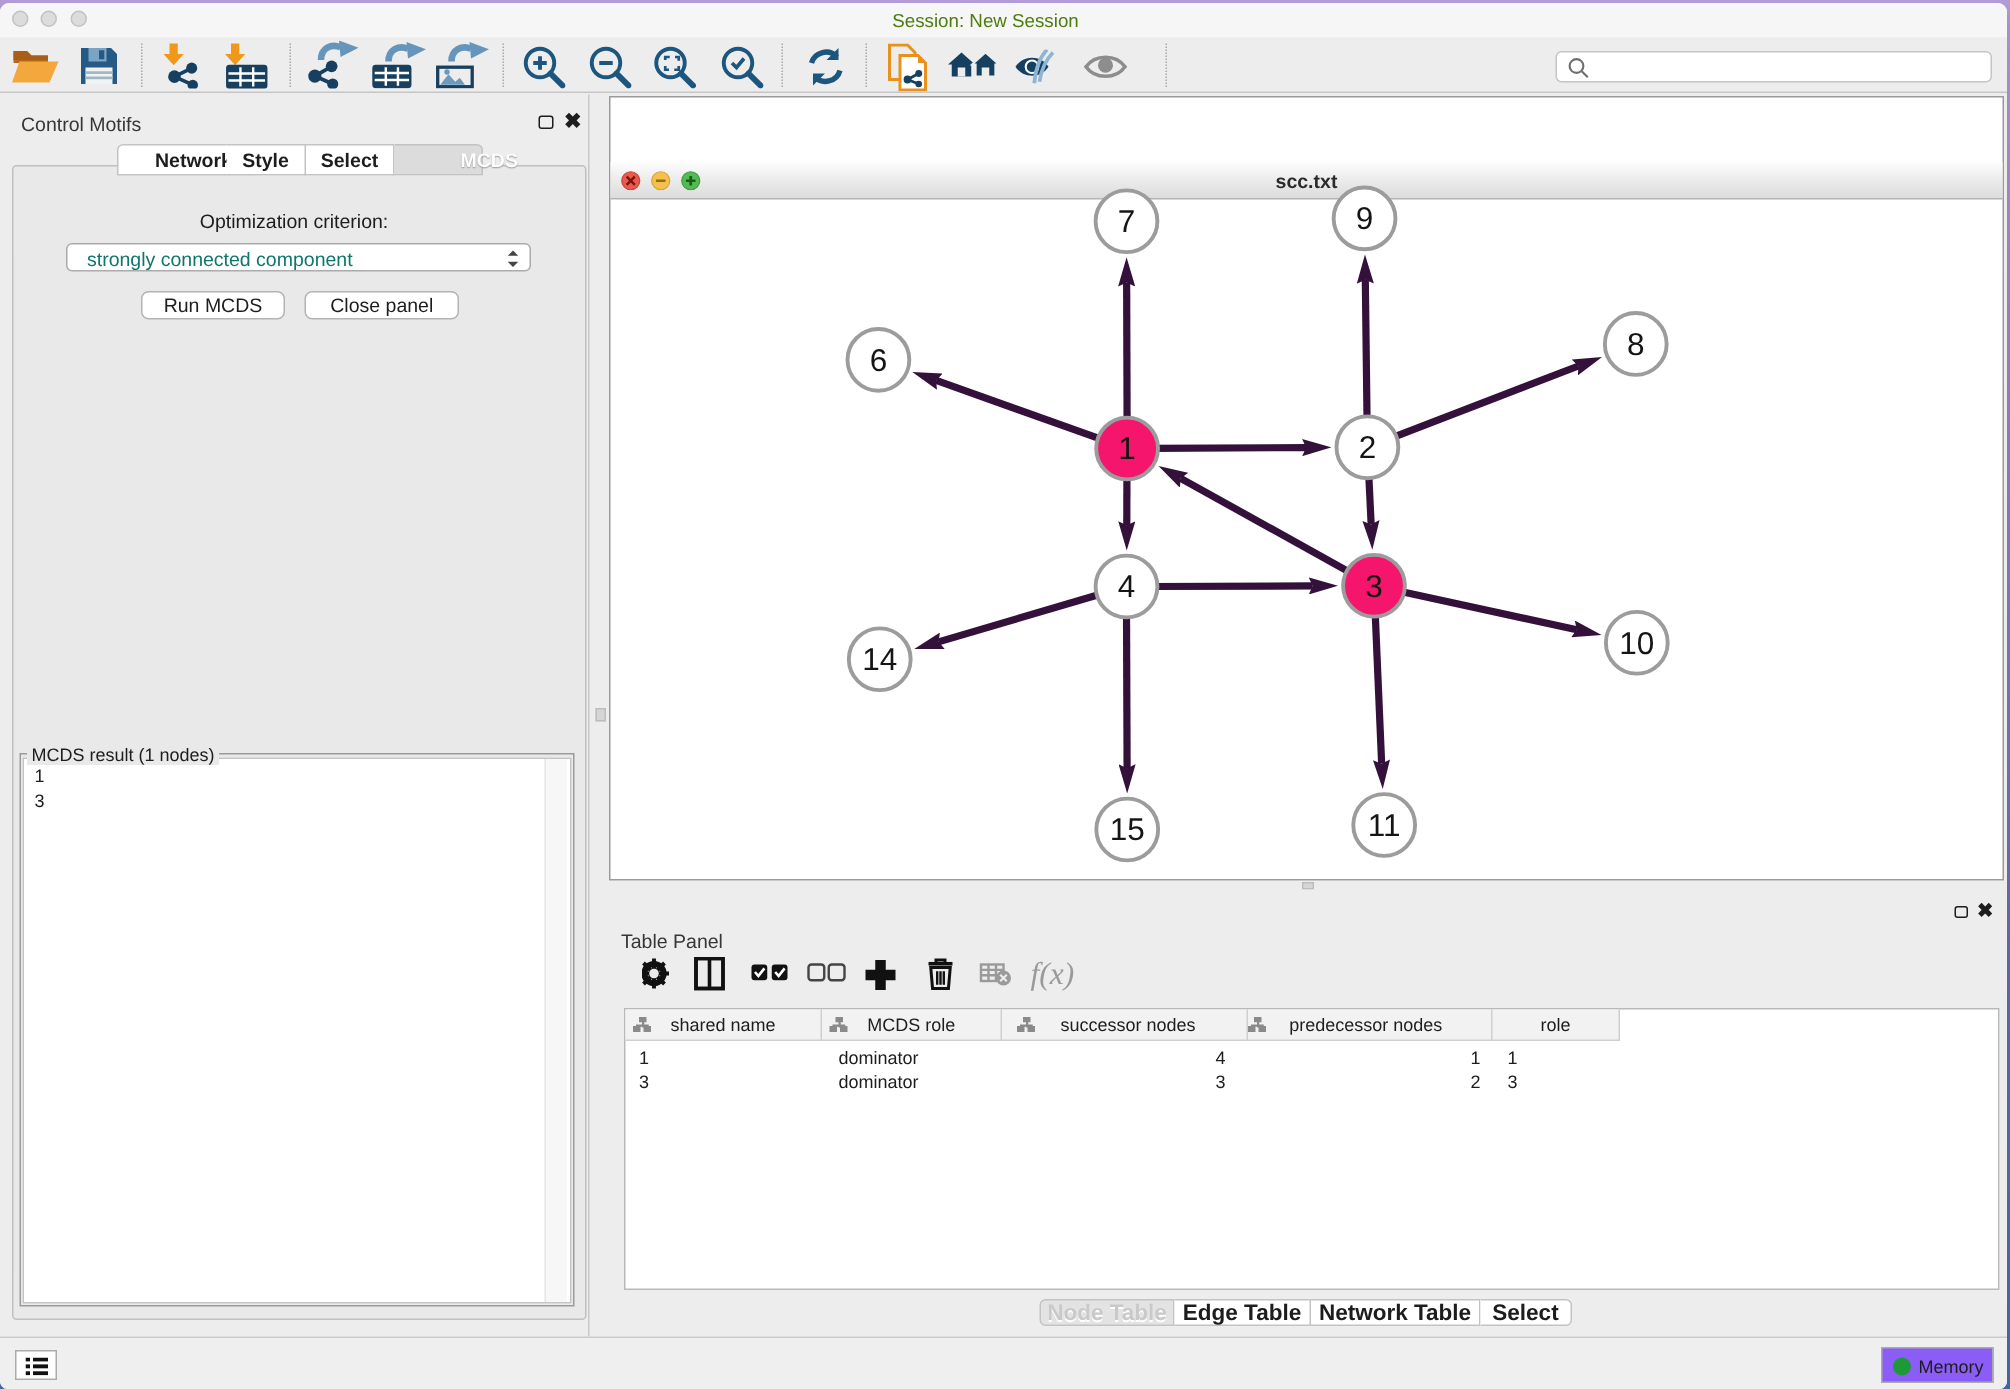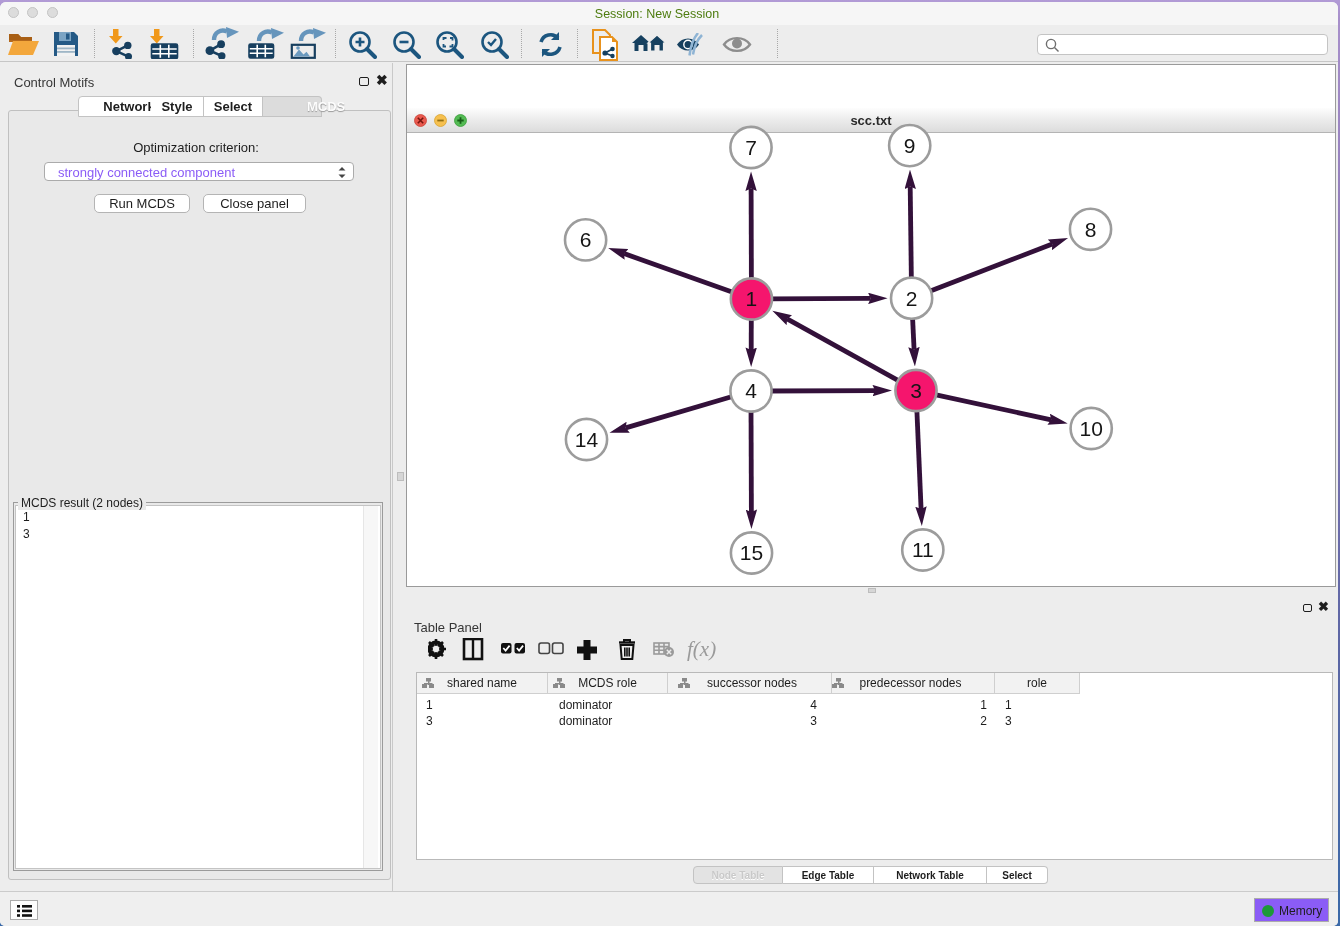--- a/index.html
+++ b/index.html
@@ -40,21 +40,21 @@
 .hico { position:absolute; left:5px; top:5px; width:13px; height:10px;
   background:
     linear-gradient(#8a8a8a,#8a8a8a) 3.5px 0/5px 3.5px,
     linear-gradient(#8a8a8a,#8a8a8a) 0 6px/5px 4px,
     linear-gradient(#8a8a8a,#8a8a8a) 7px 6px/5px 4px,
     linear-gradient(#8a8a8a,#8a8a8a) 5.5px 2px/1.5px 5px,
     linear-gradient(#8a8a8a,#8a8a8a) 2px 4.5px/8.5px 1.5px;
   background-repeat:no-repeat; }
 .trow { left:0; width:100%; height:16px; font-size:12px; color:#1d1d1d; line-height:16px; }
 .btab { position:absolute; top:273px; height:18px; background:#fff; border:1px solid #c3c3c3;
-  font-size:10px; font-weight:bold; color:#1d1d1d; text-align:center; line-height:17px; }
+  font-size:15px; font-weight:bold; color:#1d1d1d; text-align:center; line-height:17px; }
 </style>
 </head>
 <body>
 <div id="win">
   <div id="titlebar">
     <div class="tl" style="left:8px;"></div>
     <div class="tl" style="left:27px;"></div>
     <div class="tl" style="left:47px;"></div>
     <div class="t">Session: New Session</div>
   </div>
@@ -196,30 +196,30 @@
 
     <div class="abs" style="left:8px;top:47px;width:383px;height:770px;background:#e9e9e9;border:1px solid #c0c0c0;border-radius:3px;"></div>
 
     <div class="tab" style="left:78px;width:91px;border-radius:4px 0 0 0;padding-left:11px;">Network</div>
     <div class="tab" style="left:151px;width:53px;border-left:none;">Style</div>
     <div class="tab" style="left:204px;width:59px;border-left:none;">Select</div>
     <div class="tab" style="left:263px;width:59px;border-left:none;border-radius:0 4px 0 0;background:#dcdcdc;color:#fdfdfd;text-shadow:0 1px 1px #9a9a9a;padding-left:44px;">MCDS</div>
 
     <div class="abs" style="left:0;top:77px;width:392px;text-align:center;font-size:13px;color:#1d1d1d;">Optimization criterion:</div>
     <div class="abs" style="left:44px;top:99px;width:310px;height:19px;background:#fff;border:1px solid #ababab;border-radius:4px;">
-      <div class="abs" style="left:13px;top:2px;font-size:13px;color:#8b5cf6;">strongly connected component</div>
+      <div class="abs" style="left:13px;top:2px;font-size:13px;color:#0f766e;">strongly connected component</div>
       <svg class="abs" style="right:6px;top:3px;" width="10" height="13" viewBox="0 0 10 13">
         <path d="M1.5,4.5 L5,1 L8.5,4.5 z M1.5,8.5 L5,12 L8.5,8.5 z" fill="#444"></path>
       </svg>
     </div>
     <div class="btn" style="left:94px;top:131px;width:96px;height:19px;line-height:18px;">Run MCDS</div>
     <div class="btn" style="left:203px;top:131px;width:103px;height:19px;line-height:18px;">Close panel</div>
 
     <div class="abs" style="left:13px;top:439px;width:370px;height:369px;border:1px solid #9b9b9b;">
-      <div class="abs" style="left:4px;top:-7px;font-size:12px;color:#1d1d1d;background:#e9e9e9;padding:0 3px;z-index:3;">MCDS result (2 nodes)</div>
+      <div class="abs" style="left:4px;top:-7px;font-size:12px;color:#1d1d1d;background:#e9e9e9;padding:0 3px;z-index:3;">MCDS result (1 nodes)</div>
       <div class="abs" style="left:1px;top:2px;width:366px;height:364px;background:#fff;border:1px solid #c4c4c4;">
         <div style="font-size:12px;color:#1d1d1d;padding:3px 0 0 7px;line-height:16.5px;">1<br>3</div>
         <div class="abs" style="right:2px;top:0;width:15px;height:100%;background:#f7f7f7;border-left:1px solid #e6e6e6;"></div>
       </div>
     </div>
   </div>
   <div id="rside">
 
     <div class="abs" style="left:0;top:1px;width:930px;height:523px;border:1px solid #9a9a9a;background:#fff;">
       <div class="abs" style="left:0;top:0;width:100%;height:25px;background:linear-gradient(180deg,#fdfdfd 0%,#ededed 45%,#dcdcdc 100%);border-bottom:1px solid #b4b4b4;margin-top:43px;">

